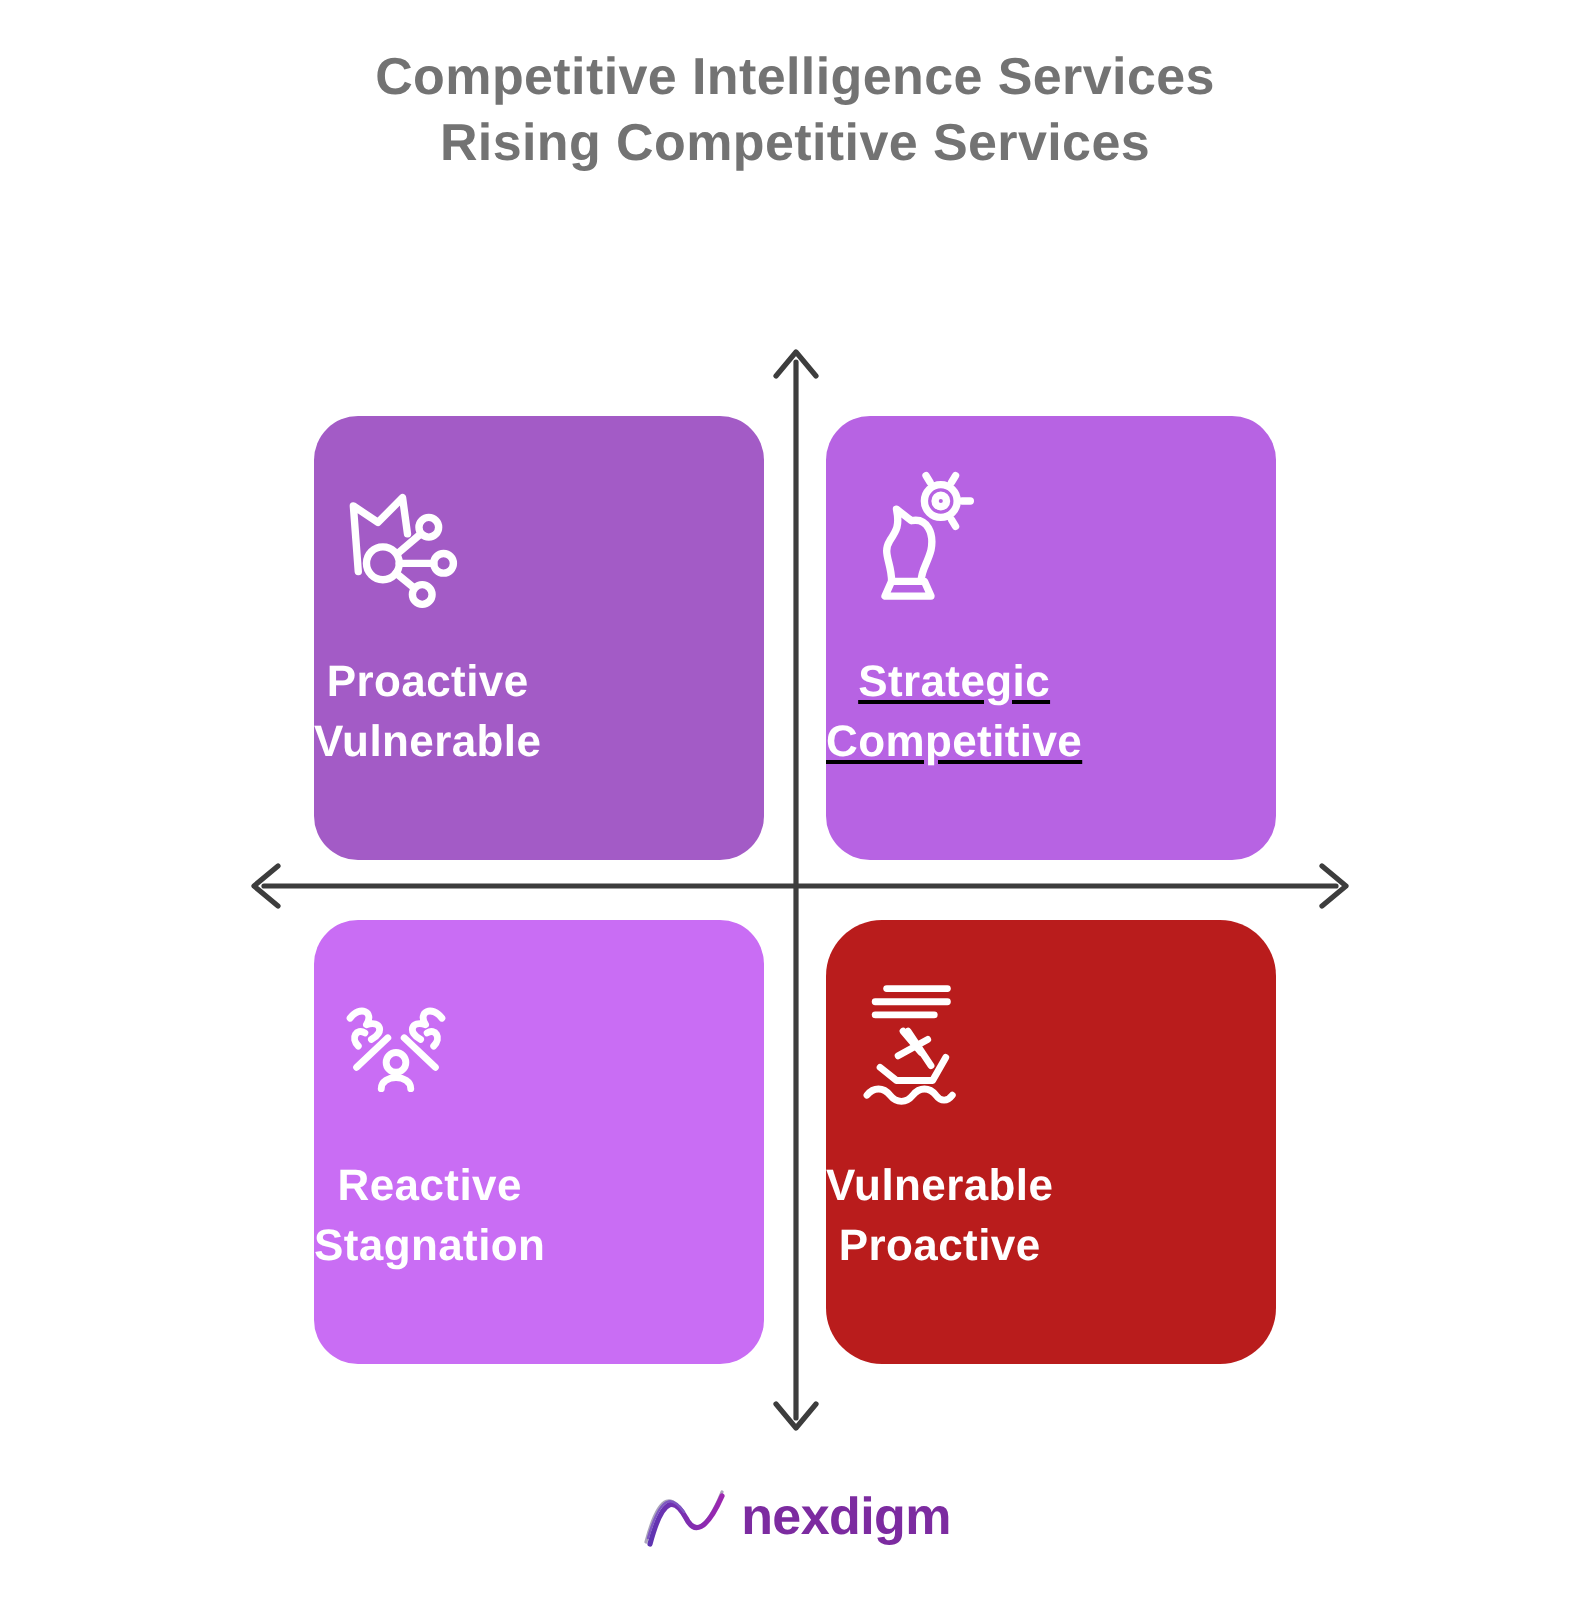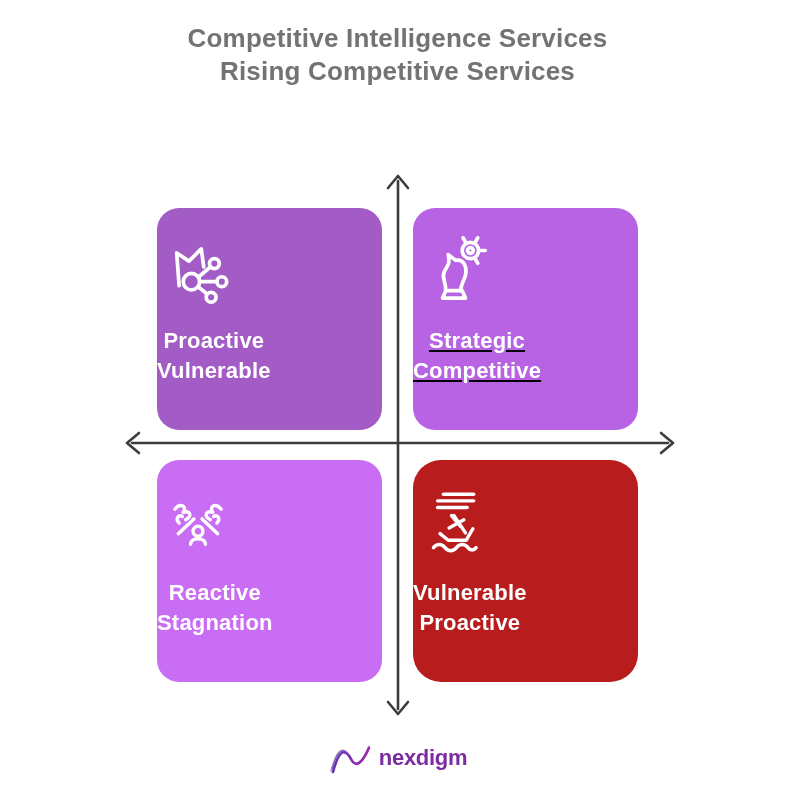--- a/index.html
+++ b/index.html
@@ -24,21 +24,21 @@
   .card .qicon svg{width:100%;height:100%;}
   .qlabel{
     margin-top:14px;text-align:center;color:#ffffff;font-weight:700;
     font-size:22px;line-height:30px;letter-spacing:.2px;
   }
   .footer{
     position:absolute;left:0;top:740px;width:795px;
     display:flex;justify-content:center;align-items:center;gap:7px;
   }
   .logo-mark{width:44px;height:36px;}
-  .logo-text{font-size:22px;font-weight:700;letter-spacing:-0.3px;}
+  .logo-text{font-size:26px;font-weight:700;letter-spacing:-0.3px;}
 </style>
 </head>
 <body>
 
 <div class="title">
   <div>Competitive Intelligence Services</div>
   <div>Rising Competitive Services</div>
 </div>
 
 <svg class="axes-svg" width="795" height="800" viewBox="0 0 795 800">

